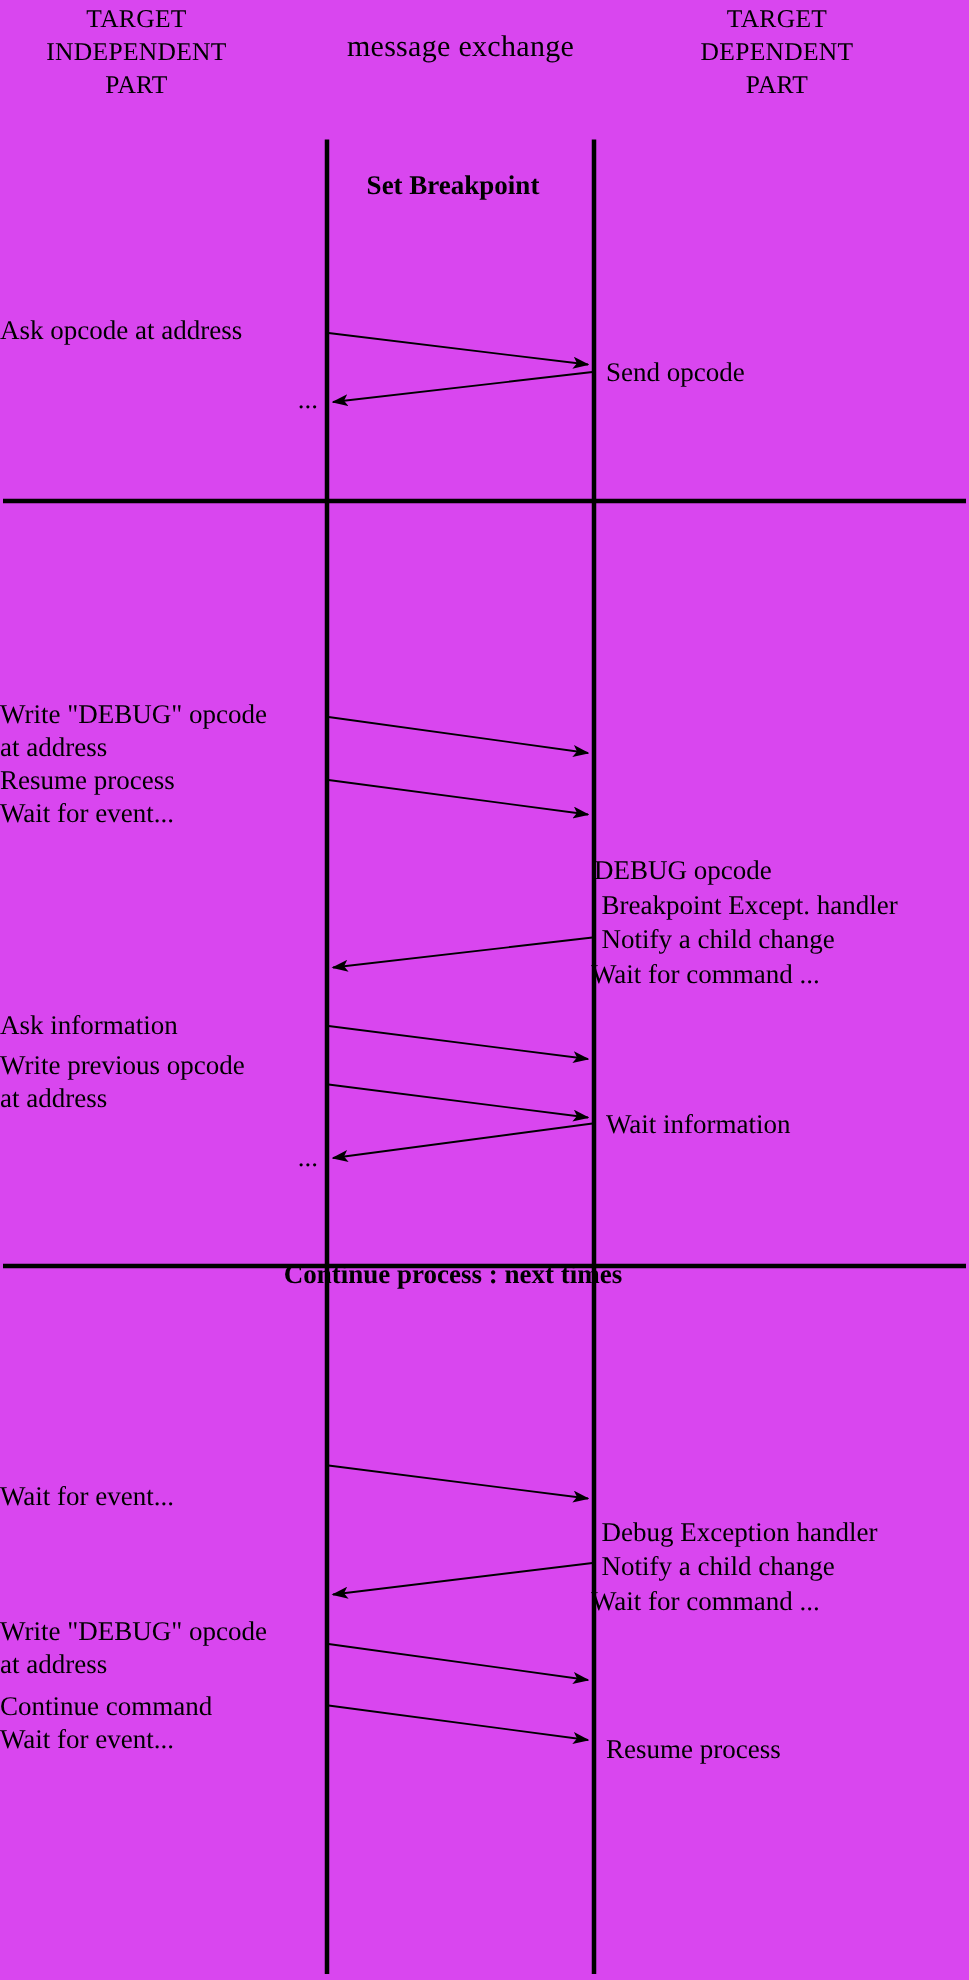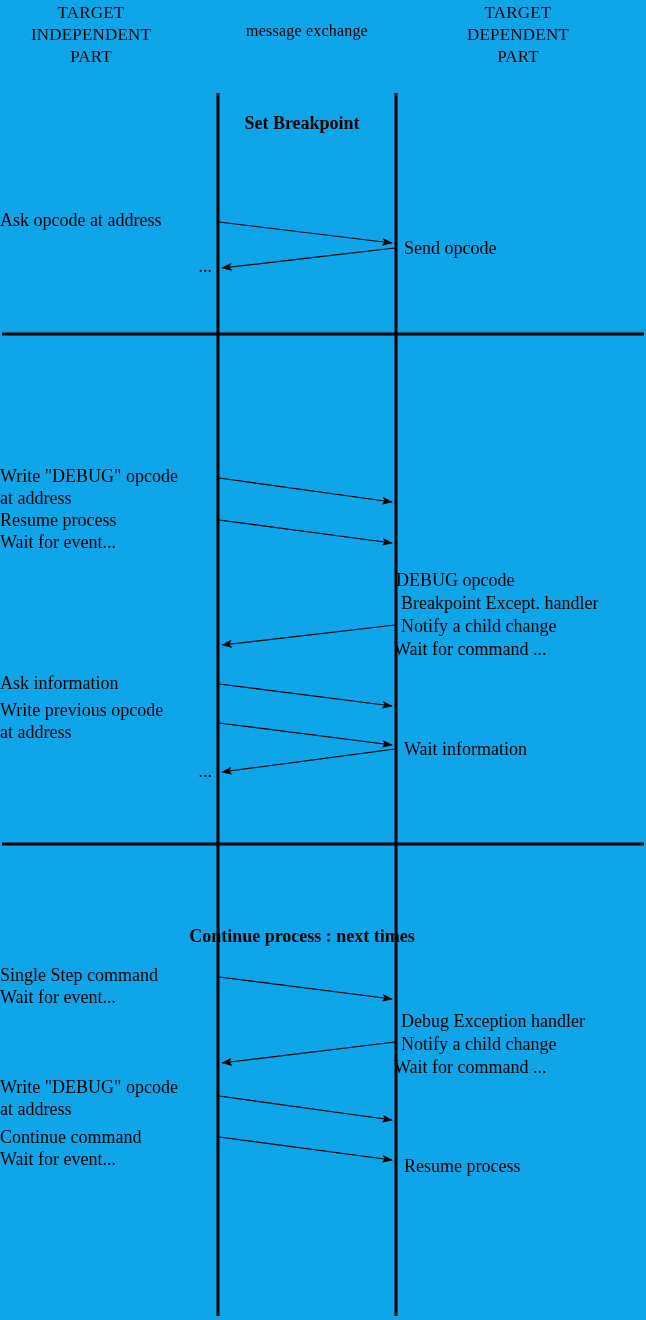--- a/index.html
+++ b/index.html
@@ -9,21 +9,21 @@
   }
   body {
     font-family: "Liberation Serif", "DejaVu Serif", serif;
     color: #000000;
   }
   #diagram {
     position: relative;
     width: 646px;
     height: 1320px;
     overflow: hidden;
-    background: #0ea5e9;
+    background: #d946ef;
   }
   #svg-layer {
     position: absolute;
     left: 0;
     top: 0;
     width: 646px;
     height: 1320px;
   }
   .hdr {
     position: absolute;
@@ -92,21 +92,21 @@
     <line x1="219" y1="977" x2="392" y2="999" stroke="#000" stroke-width="1.2" marker-end="url(#arrowR)"></line>
     <line x1="395" y1="1042" x2="222" y2="1063" stroke="#000" stroke-width="1.2" marker-end="url(#arrowL)"></line>
     <line x1="219" y1="1096" x2="392" y2="1120" stroke="#000" stroke-width="1.2" marker-end="url(#arrowR)"></line>
     <line x1="219" y1="1137" x2="392" y2="1160" stroke="#000" stroke-width="1.2" marker-end="url(#arrowR)"></line>
   </svg>
 
   <div class="hdr" style="left:0px; top:2px; width:182px;">TARGET
 INDEPENDENT
 PART</div>
 
-  <div class="hdr" style="left:207px; top:20px; width:200px; font-size:16px;">message exchange</div>
+  <div class="hdr" style="left:207px; top:20px; width:200px; font-size:20px;">message exchange</div>
 
   <div class="hdr" style="left:428px; top:2px; width:180px;">TARGET
 DEPENDENT
 PART</div>
 
   <div class="sect-title" style="left:181px; top:113px; width:242px;">Set Breakpoint</div>
 
   <div class="msg left" style="left:0px; top:209px; width:212px;">Ask opcode at address</div>
 
   <div class="msg right" style="left:404px; top:237px; width:230px;">Send opcode</div>
@@ -131,23 +131,22 @@
 
   <div class="msg left" style="left:0px; top:671px; width:215px;margin-top:28px;">Write previous opcode
 at address</div>
 
   <div class="msg left" style="left:0px; top:672px; width:212px;">Ask information</div>
 
   <div class="msg right" style="left:404px; top:738px; width:240px;">Wait information</div>
 
   <div class="dots" style="left:0px; top:760px; width:212px;">...</div>
 
-  <div class="sect-title" style="left:152px; top:926px; width:300px;">Continue process : next times</div>
+  <div class="sect-title" style="left:152px; top:839px; width:300px;">Continue process : next times</div>
 
-  <div class="msg left" style="left:0px; top:964px; width:212px;">Single Step command</div>
 
   <div class="msg left" style="left:0px; top:986px; width:212px;">Wait for event...</div>
 
   <div class="msg right" style="left:401px; top:1010px; width:245px;">Debug Exception handler</div>
 
   <div class="msg right" style="left:401px; top:1033px; width:245px;">Notify a child change</div>
 
   <div class="msg right" style="left:394px; top:1056px; width:250px;">Wait for command ...</div>
 
   <div class="msg left" style="left:0px; top:1076px; width:215px;">Write "DEBUG" opcode

